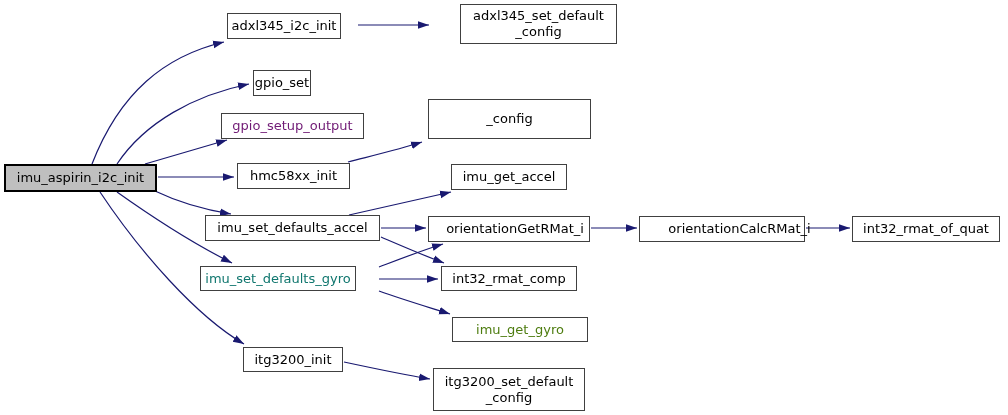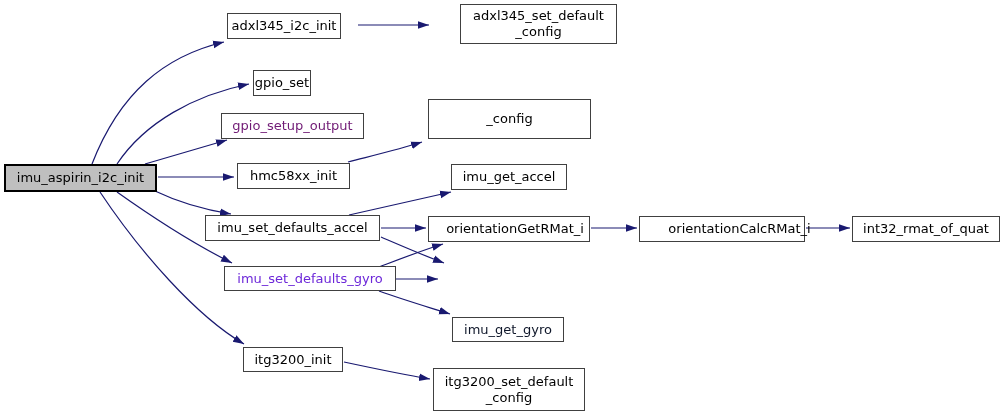--- a/index.html
+++ b/index.html
@@ -110,24 +110,27 @@
     </div>
     <div class="node" title="orientationGetRMat_i" style="left: 428px; top: 216px; width: 162px; height: 26px; color: rgb(0, 0, 0); background: rgb(255, 255, 255); border-color: rgb(64, 64, 64); padding-left: 12px;">
       <div class="node-line">orientationGetRMat_i</div>
     </div>
     <div class="node" title="orientationCalcRMat_i" style="left: 639px; top: 216px; width: 166px; height: 26px; color: rgb(0, 0, 0); background: rgb(255, 255, 255); border-color: rgb(64, 64, 64); padding-left: 35px;">
       <div class="node-line">orientationCalcRMat_i</div>
     </div>
     <div class="node" title="int32_rmat_of_quat" style="left: 852px; top: 216px; width: 148px; height: 26px; color: rgb(0, 0, 0); background: rgb(255, 255, 255); border-color: rgb(64, 64, 64);">
       <div class="node-line">int32_rmat_of_quat</div>
     </div>
-    <div class="node" title="imu_set_defaults_gyro" style="left: 224px; top: 266px; width: 172px; height: 25px; color: #6d28d9; background: rgb(255, 255, 255); border-color: rgb(64, 64, 64);">
+    <div class="node" title="imu_set_defaults_gyro" style="left: 200px; top: 266px; width: 156px; height: 25px; color: #0f766e; background: rgb(255, 255, 255); border-color: rgb(64, 64, 64);">
       <div class="node-line">imu_set_defaults_gyro</div>
     </div>
-    <div class="node" title="imu_get_gyro" style="left: 452px; top: 317px; width: 112px; height: 25px; color: #0f172a; background: rgb(255, 255, 255); border-color: rgb(64, 64, 64);">
+    <div class="node" title="int32_rmat_comp" style="left: 441px; top: 266px; width: 136px; height: 25px; color: rgb(0, 0, 0); background: rgb(255, 255, 255); border-color: rgb(64, 64, 64);">
+      <div class="node-line">int32_rmat_comp</div>
+    </div>
+    <div class="node" title="imu_get_gyro" style="left: 452px; top: 317px; width: 136px; height: 25px; color: #4d7c0f; background: rgb(255, 255, 255); border-color: rgb(64, 64, 64);">
       <div class="node-line">imu_get_gyro</div>
     </div>
     <div class="node" title="itg3200_init" style="left: 243px; top: 347px; width: 100px; height: 25px; color: rgb(0, 0, 0); background: rgb(255, 255, 255); border-color: rgb(64, 64, 64);">
       <div class="node-line">itg3200_init</div>
     </div>
     <div class="node" title="itg3200_set_default_config" style="left: 433px; top: 368px; width: 152px; height: 43px; color: rgb(0, 0, 0); background: rgb(255, 255, 255); border-color: rgb(64, 64, 64);">
       <div class="node-line">itg3200_set_default</div>
       <div class="node-line">_config</div>
     </div>
   </div>

